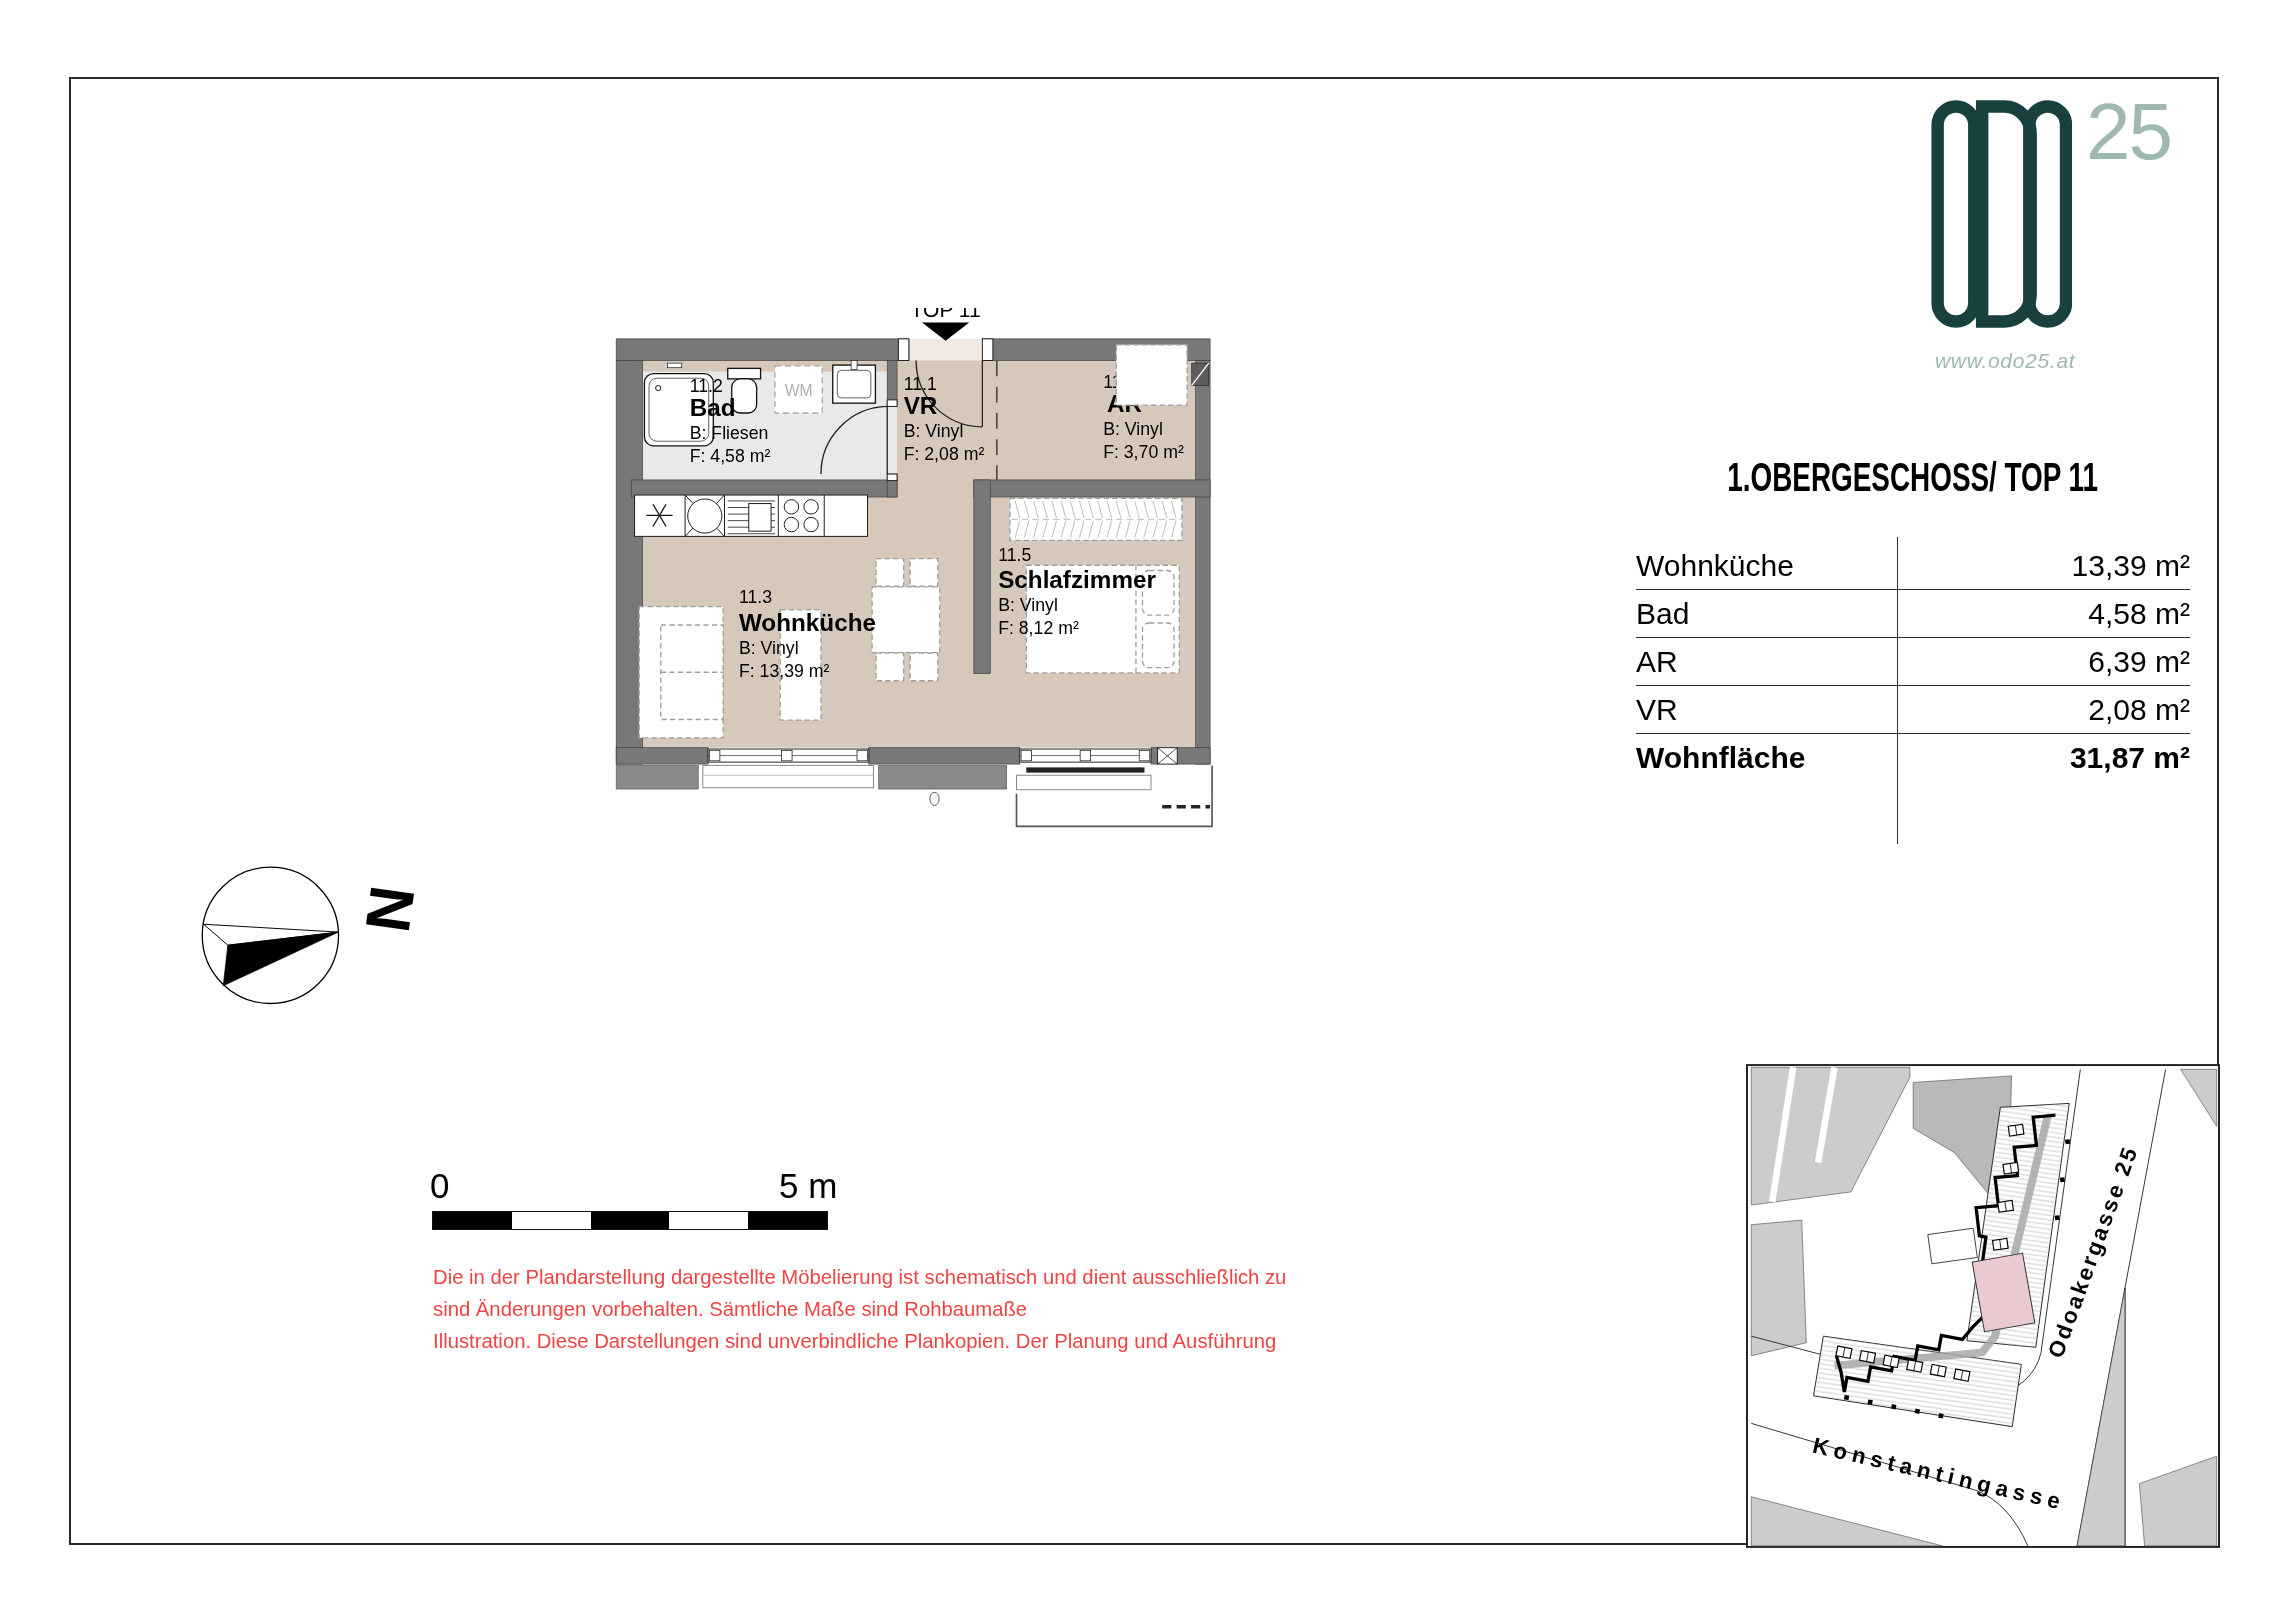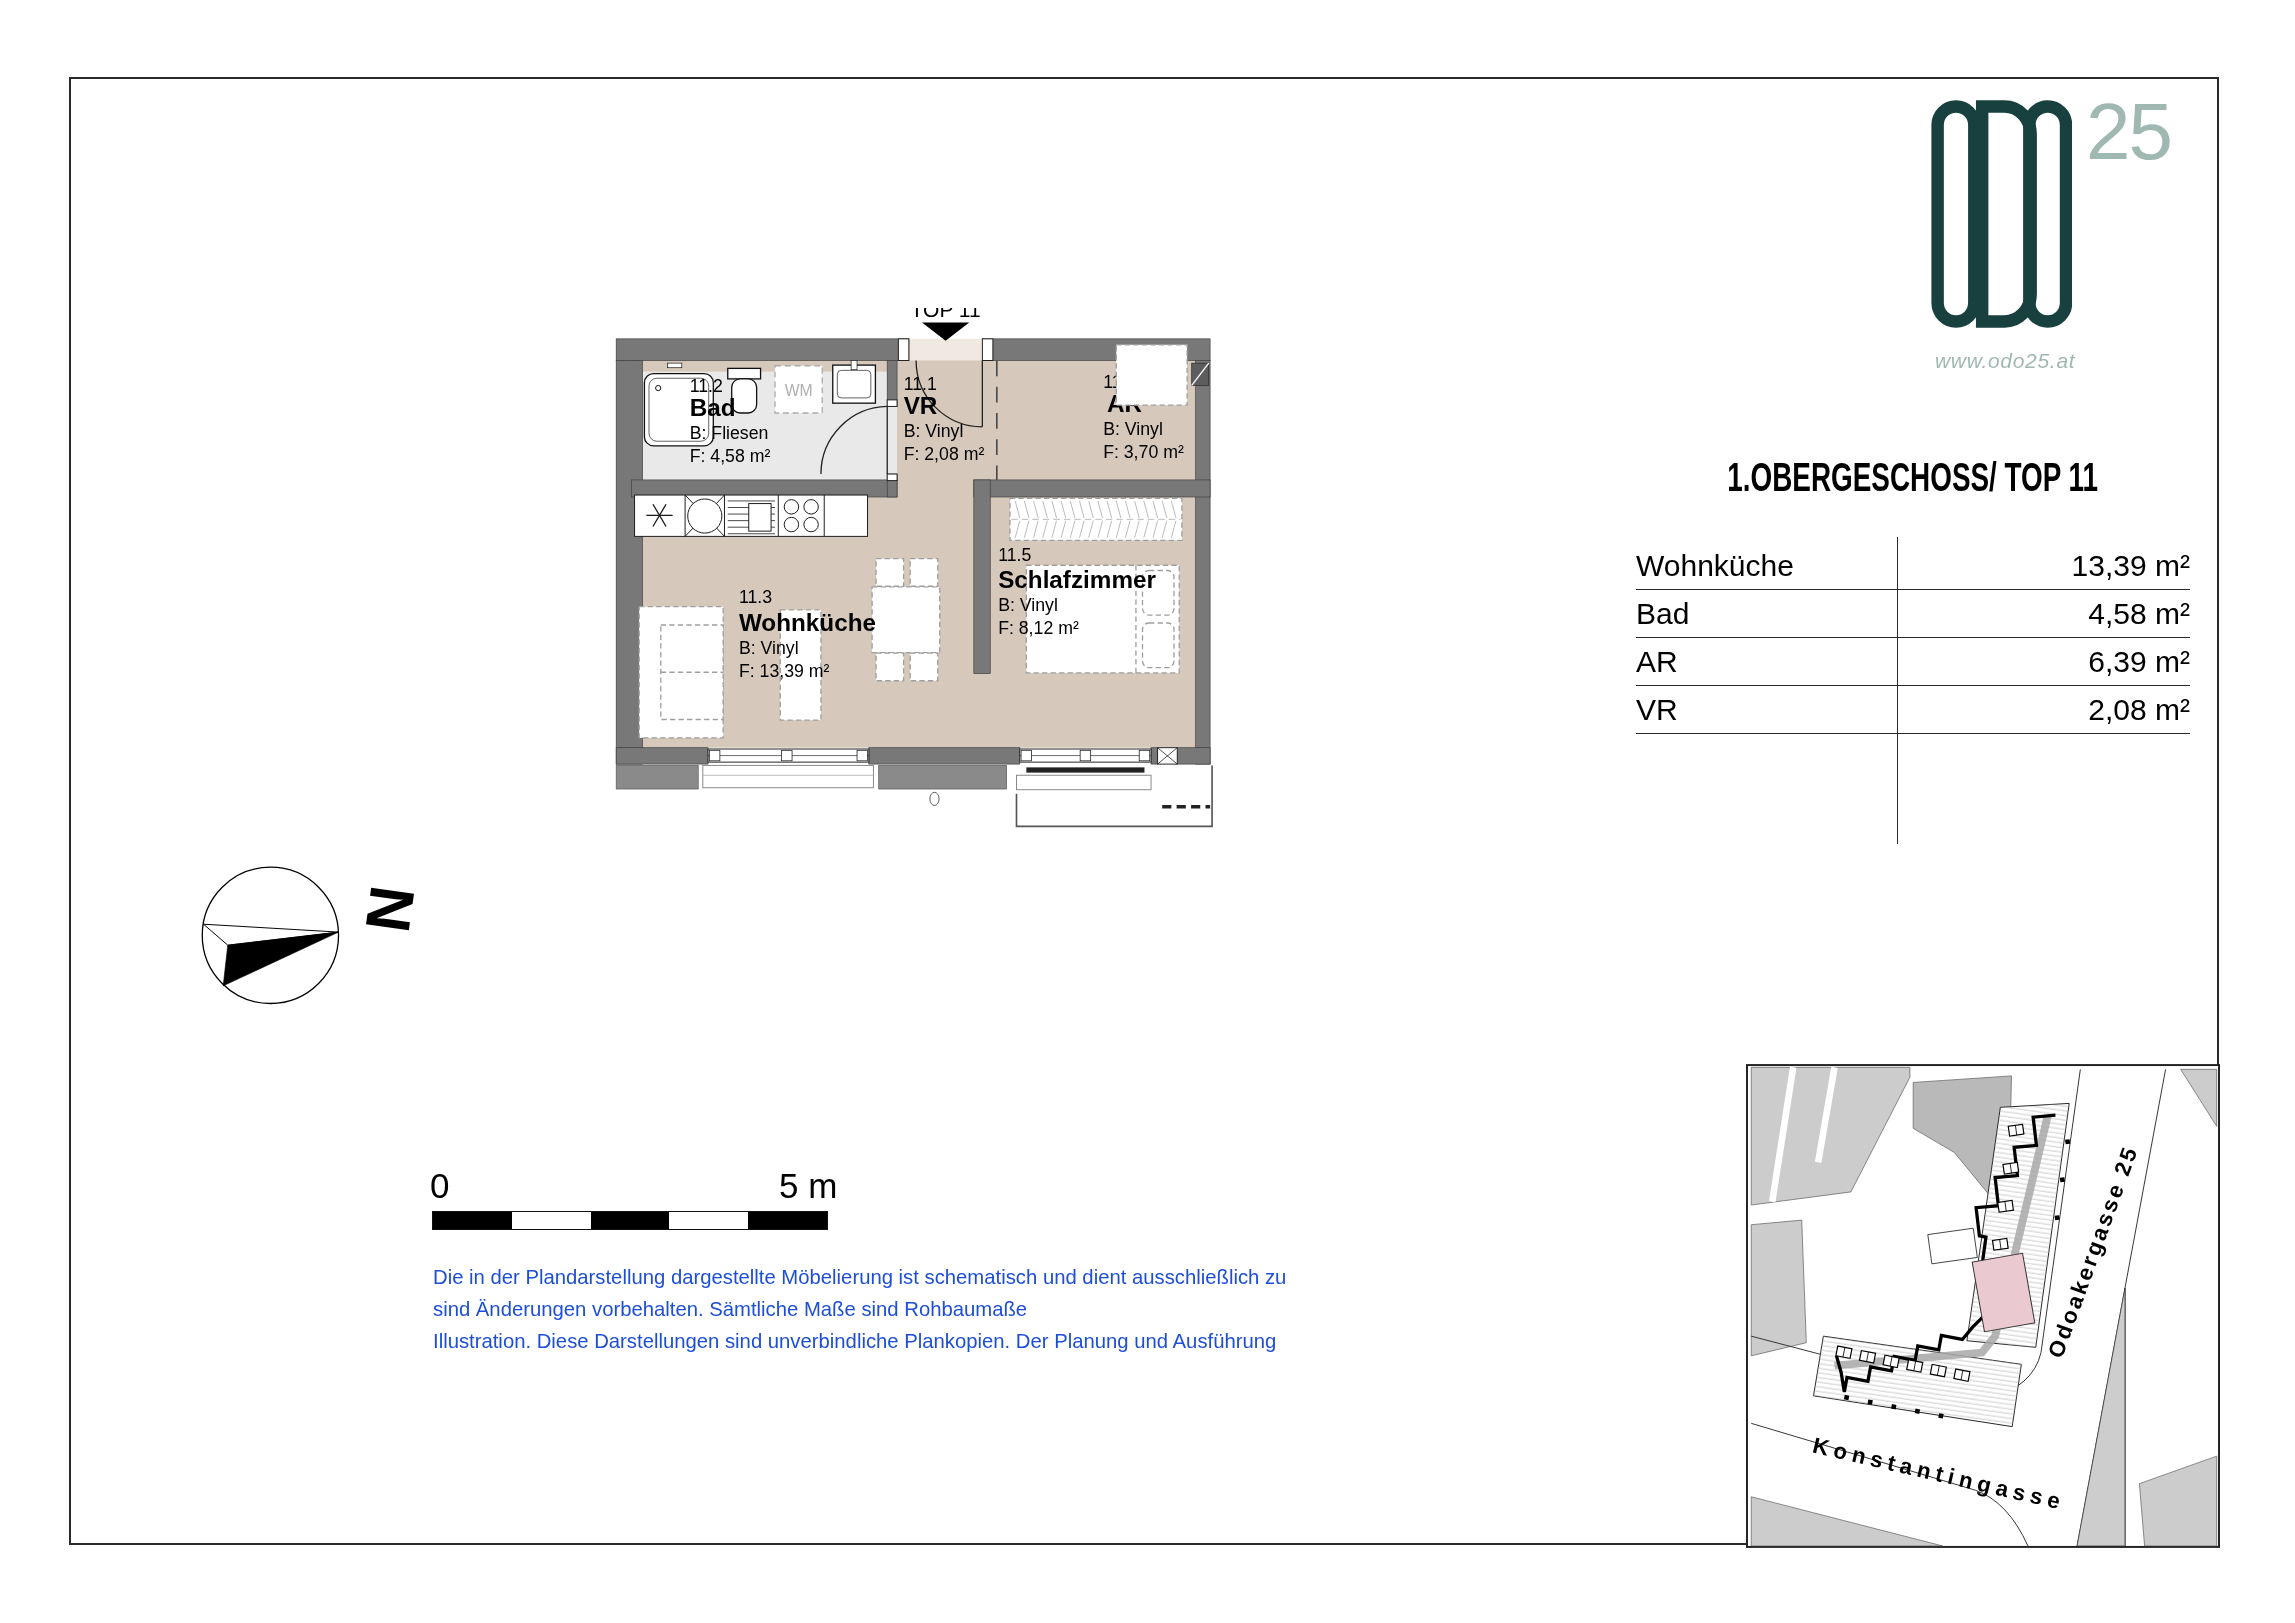--- a/index.html
+++ b/index.html
@@ -16,21 +16,21 @@
   .area-row{position:relative;height:47px;display:flex;justify-content:space-between;align-items:center;font-size:30px;border-bottom:1.3px solid #2b2b2b;}
   .area-row.total{border-bottom:none;font-weight:bold;}
   .tdivider{position:absolute;left:261px;top:-5.2px;width:1.3px;height:307px;background:#2b2b2b;}
   
   .scalebar{position:absolute;left:432px;top:1211px;width:394px;height:17px;border:1.3px solid #111;display:flex;box-sizing:content-box;}
   .scalebar div{flex:1;}
   .sb-b{background:#000;} .sb-w{background:#fff;}
   .sb0{position:absolute;left:430px;top:1166px;font-size:35px;}
   .sb5{position:absolute;left:779px;top:1166px;font-size:35px;}
   
-  .disclaimer{position:absolute;left:433px;top:1261px;width:931px;font-size:20.3px;line-height:32px;color:#1d4ed8;}
+  .disclaimer{position:absolute;left:433px;top:1261px;width:931px;font-size:20.3px;line-height:32px;color:#ef4444;}
   svg text{font-family:"Liberation Sans",sans-serif;}
 </style>
 </head>
 <body>
 
 <div class="frame"></div>
 
 <svg class="abs" style="left:1931px;top:100px;" width="141" height="228" viewBox="0 0 215 348">
   <rect x="10" y="10" width="56" height="328" rx="28" fill="none" stroke="#17403e" stroke-width="19"></rect>
   <path d="M 78 10 L 112 10 A 40 42 0 0 1 152 52 L 152 296 A 40 42 0 0 1 112 338 L 78 338 Z" fill="none" stroke="#17403e" stroke-width="19"></path>
@@ -51,20 +51,24 @@
     <span>Bad</span>
     <span>4,58 m²</span>
   </div>
   <div class="area-row">
     <span>AR</span>
     <span>6,39 m²</span>
   </div>
   <div class="area-row">
     <span>VR</span>
     <span>2,08 m²</span>
+  </div>
+  <div class="area-row total">
+    <span>Wohnfläche</span>
+    <span>31,87 m²</span>
   </div>
 </div>
 
 <svg class="abs" style="left:603px;top:308px;" width="617" height="525" viewBox="0 0 940 800">
 
   <rect x="43" y="75" width="860" height="595" fill="#d6c8ba"></rect>
   <rect x="60" y="97" width="373" height="165" fill="#e9e9e9"></rect>
   <rect x="466" y="47" width="112" height="33" fill="#efe9e1"></rect>
   <rect x="433" y="150" width="15" height="103" fill="#e9e9e9"></rect>
 

